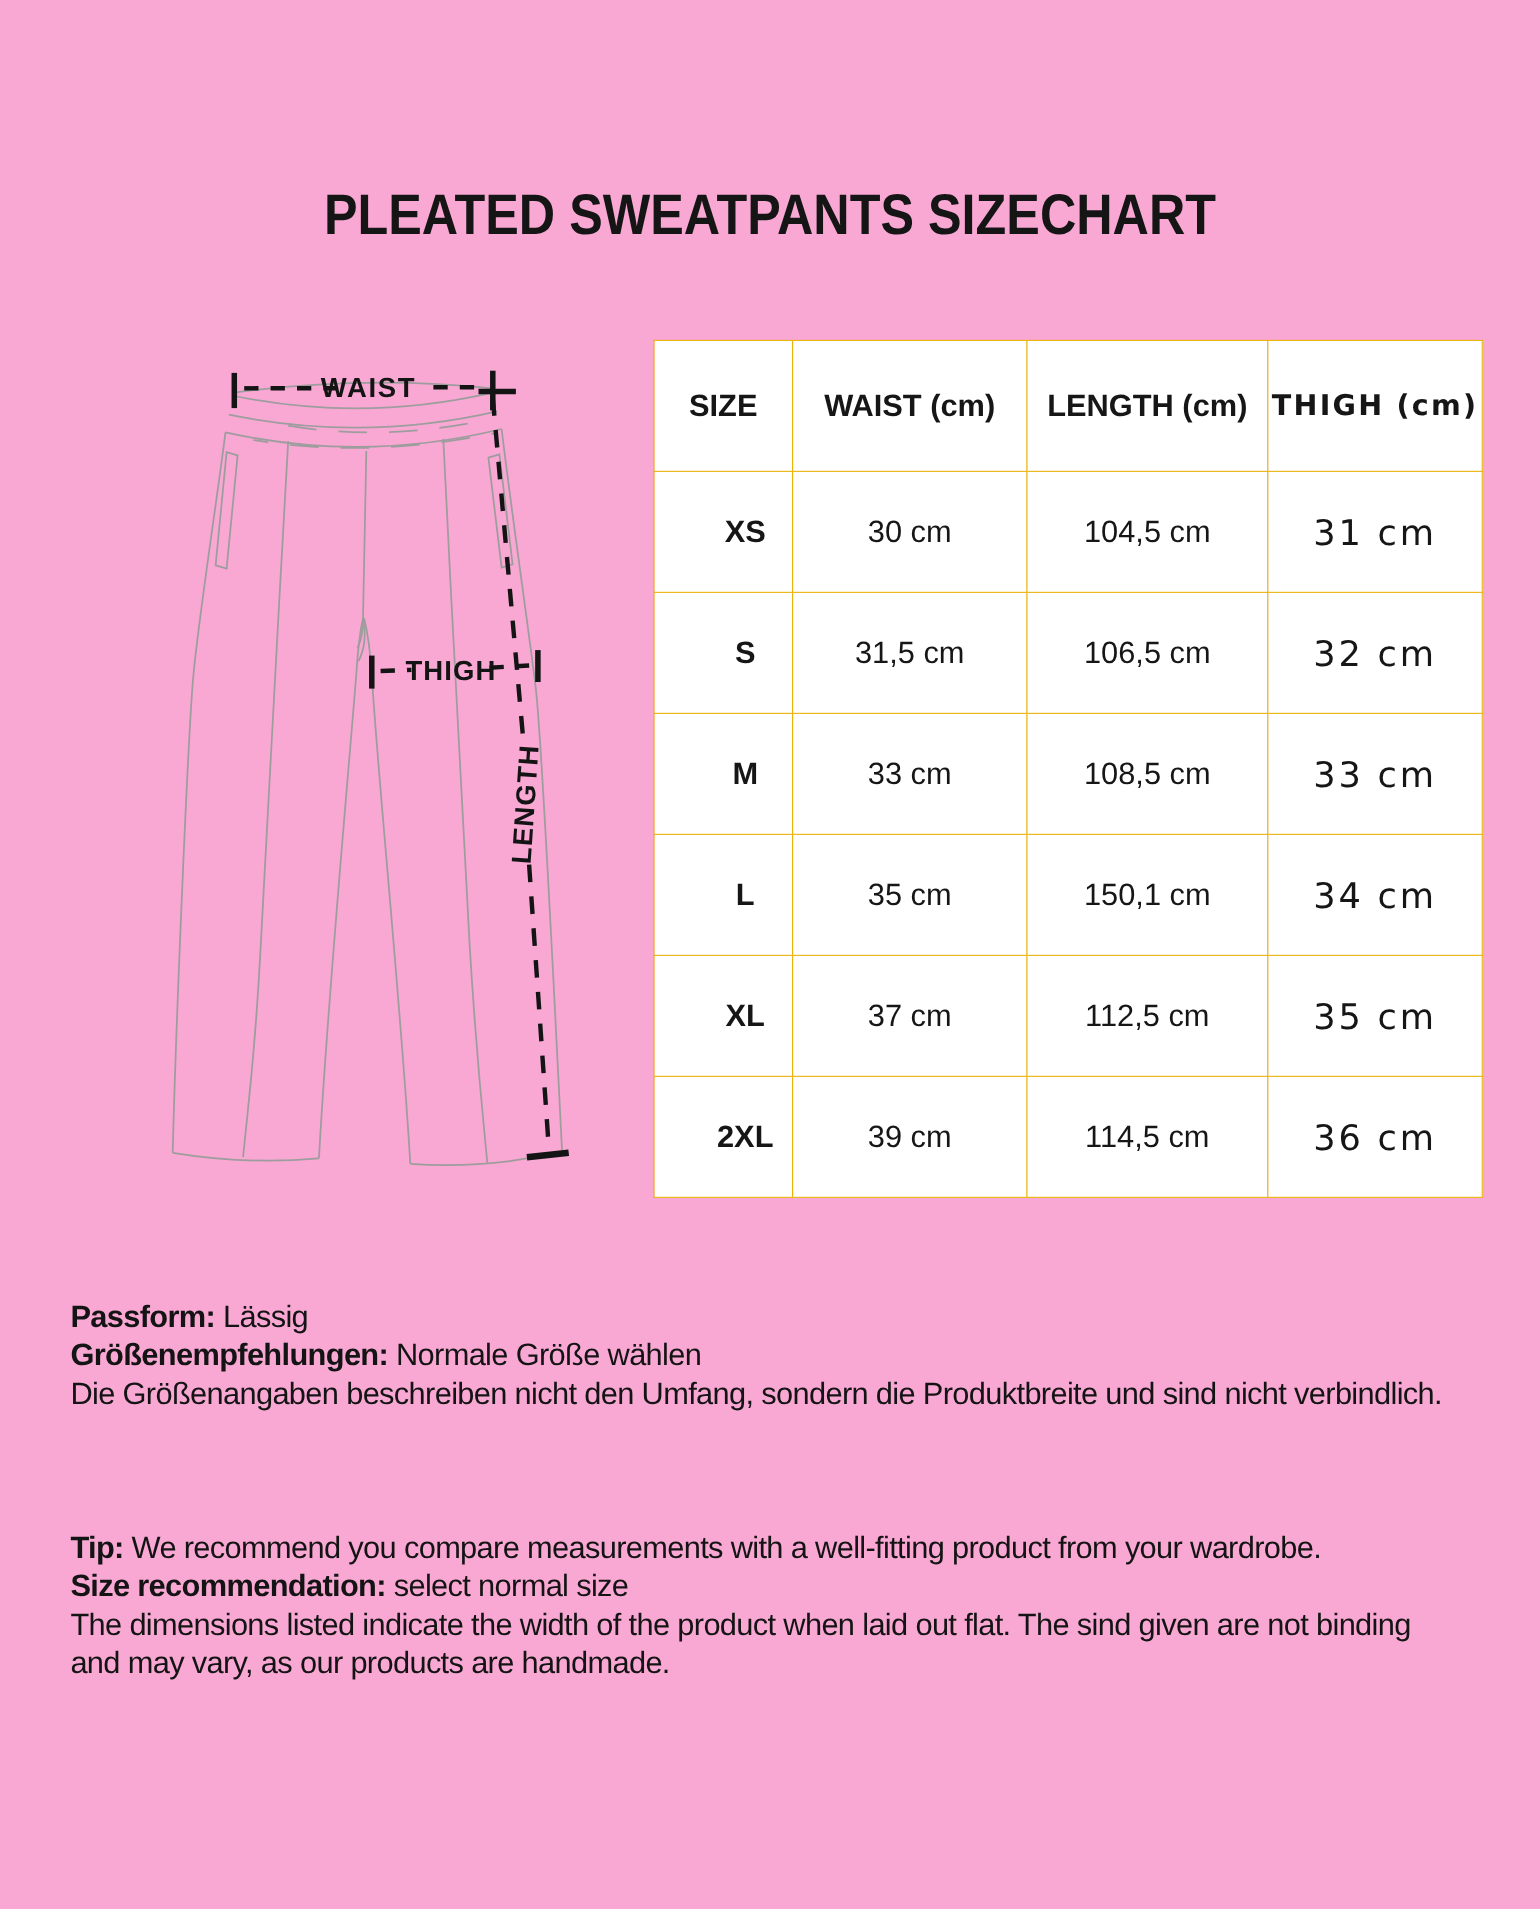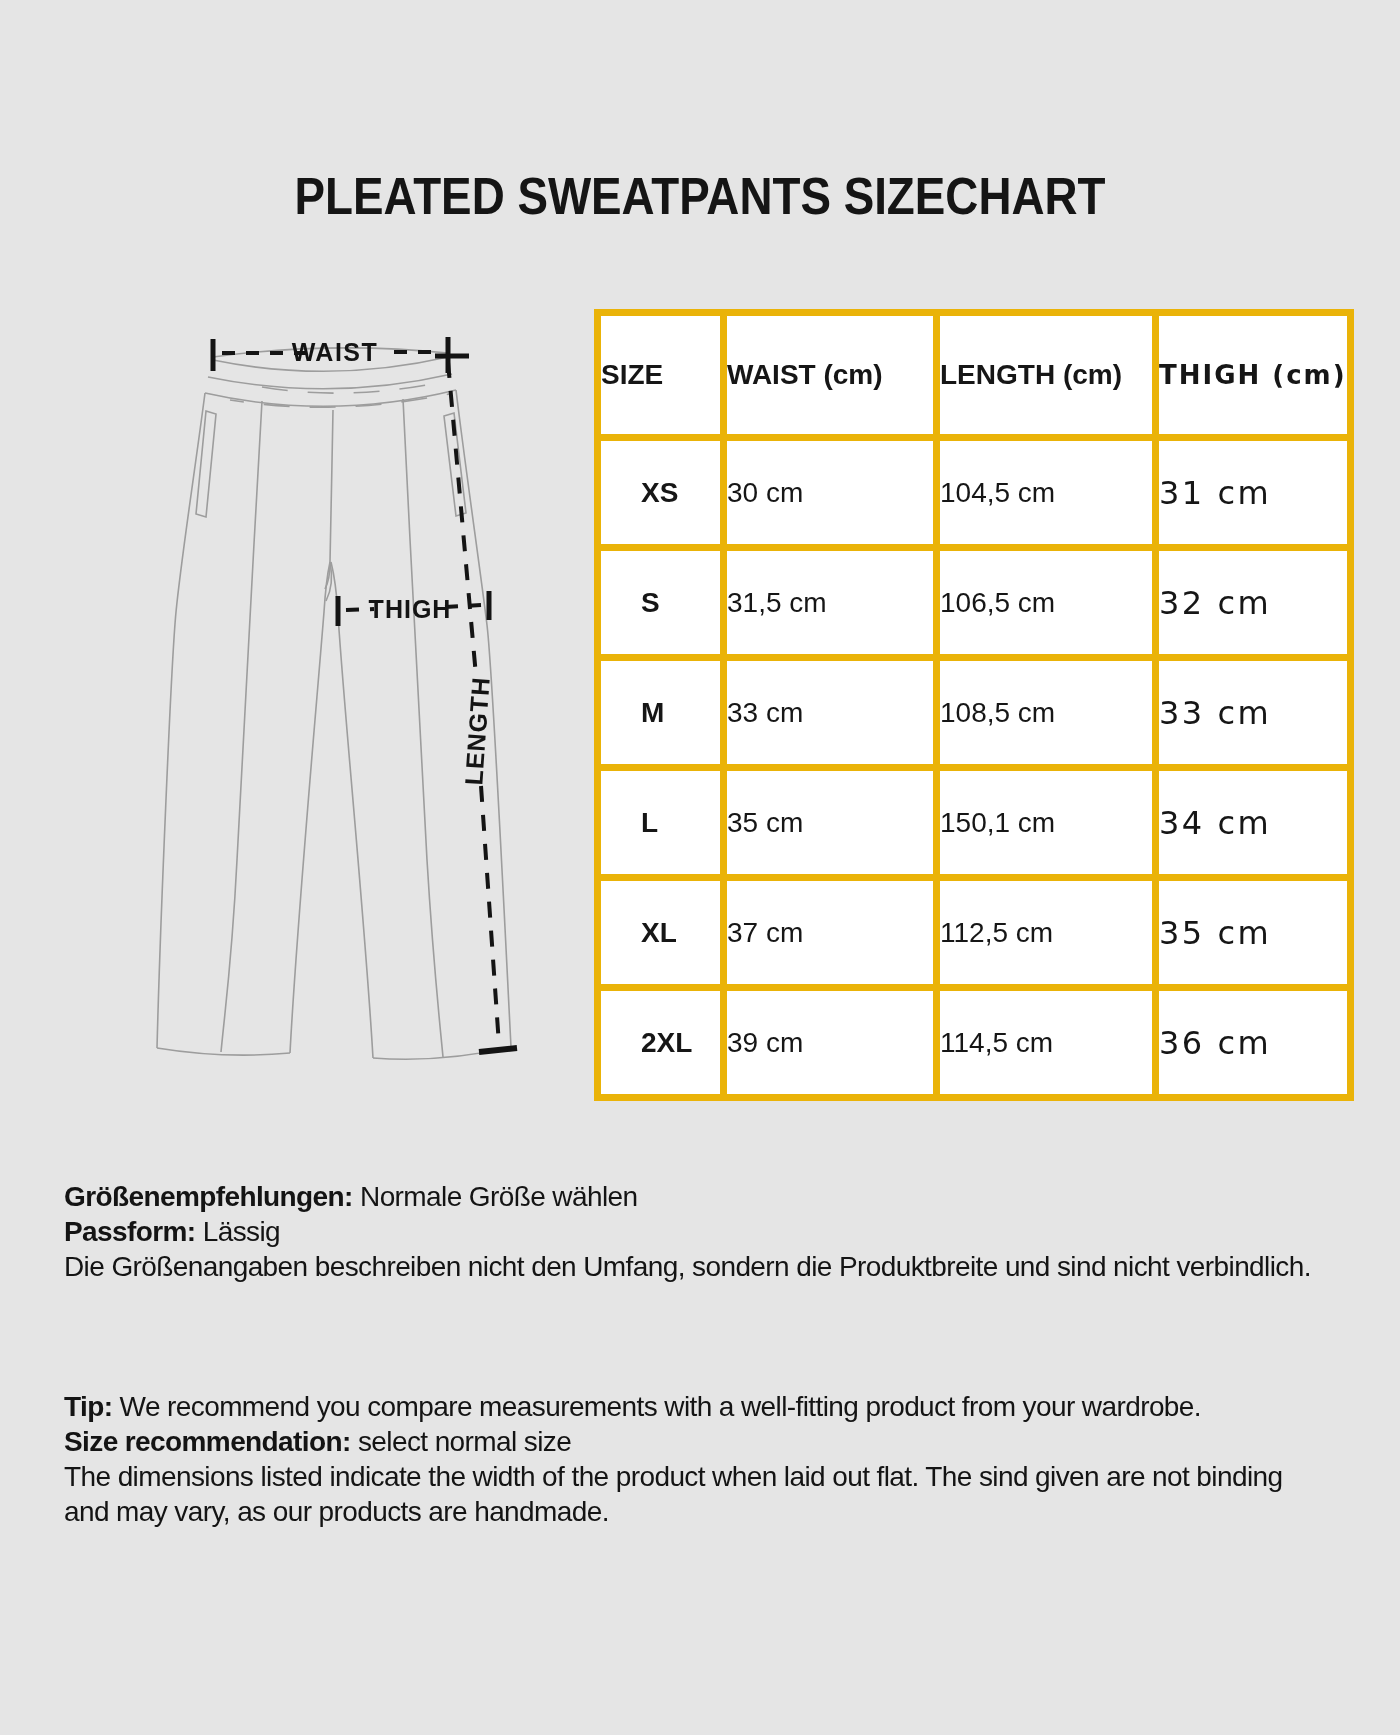--- a/index.html
+++ b/index.html
@@ -1,27 +1,27 @@
 <!DOCTYPE html>
 <html><head>
 <meta charset="utf-8">
 <style>
   html,body{margin:0;padding:0;background:#fff;}
-  #page{position:relative;width:1400px;height:1735px;background:#e5e5e5;overflow:hidden;
+  #page{position:relative;width:1400px;height:1735px;background:#f9a8d4;overflow:hidden;
         font-family:"Liberation Sans",sans-serif;color:#111;}
 
   .title{position:absolute;left:0;top:132px;width:100%;text-align:center;
          font-size:52px;font-weight:bold;line-height:58px;letter-spacing:0;
          transform:scaleX(0.88);white-space:nowrap;color:#151515;}
 
   .diagram{position:absolute;left:120px;top:280px;width:420px;height:800px;}
 
   .size-table{position:absolute;left:594px;top:309px;width:753px;height:778px;
               border-collapse:collapse;table-layout:fixed;}
-  .size-table td,.size-table th{border:7px solid #eab308;text-align:left;vertical-align:middle;
+  .size-table td,.size-table th{border:1px solid #eab308;text-align:center;vertical-align:middle;
               font-size:28px;font-weight:normal;padding:0;background:#fff;color:#161616;}
   .size-table thead th{font-weight:bold;height:118px;letter-spacing:0;}
   .size-table tbody tr{height:110px;}
   .size-table .col-size{font-weight:bold;padding-left:40px;}
   .size-table .col-thigh{letter-spacing:2.5px;font-family:"DejaVu Sans","Liberation Sans",sans-serif;font-size:32px;}
   .size-table thead th.col-thigh{font-size:26px;letter-spacing:2px;}
 
   .info{position:absolute;left:64px;width:1310px;font-size:28px;line-height:35px;
         letter-spacing:-0.6px;color:#141414;}
   .info p{margin:0;padding:0;white-space:nowrap;}
@@ -136,22 +136,22 @@
       <tr>
         <td class="col-size">2XL</td>
         <td>39 cm</td>
         <td>114,5 cm</td>
         <td class="col-thigh">36 cm</td>
       </tr>
     </tbody>
   </table>
 
   <div class="info info-de">
+    <p><b>Passform:</b><span> Lässig</span></p>
     <p><b>Größenempfehlungen:</b><span> Normale Größe wählen</span></p>
-    <p><b>Passform:</b><span> Lässig</span></p>
     <p><b></b><span>Die Größenangaben beschreiben nicht den Umfang, sondern die Produktbreite und sind nicht verbindlich.</span></p>
   </div>
 
   <div class="info info-en">
     <p><b>Tip:</b><span> We recommend you compare measurements with a well-fitting product from your wardrobe.</span></p>
     <p><b>Size recommendation:</b><span> select normal size</span></p>
     <p><b></b><span>The dimensions listed indicate the width of the product when laid out flat. The sind given are not binding</span></p>
     <p><b></b><span>and may vary, as our products are handmade.</span></p>
   </div>
 

